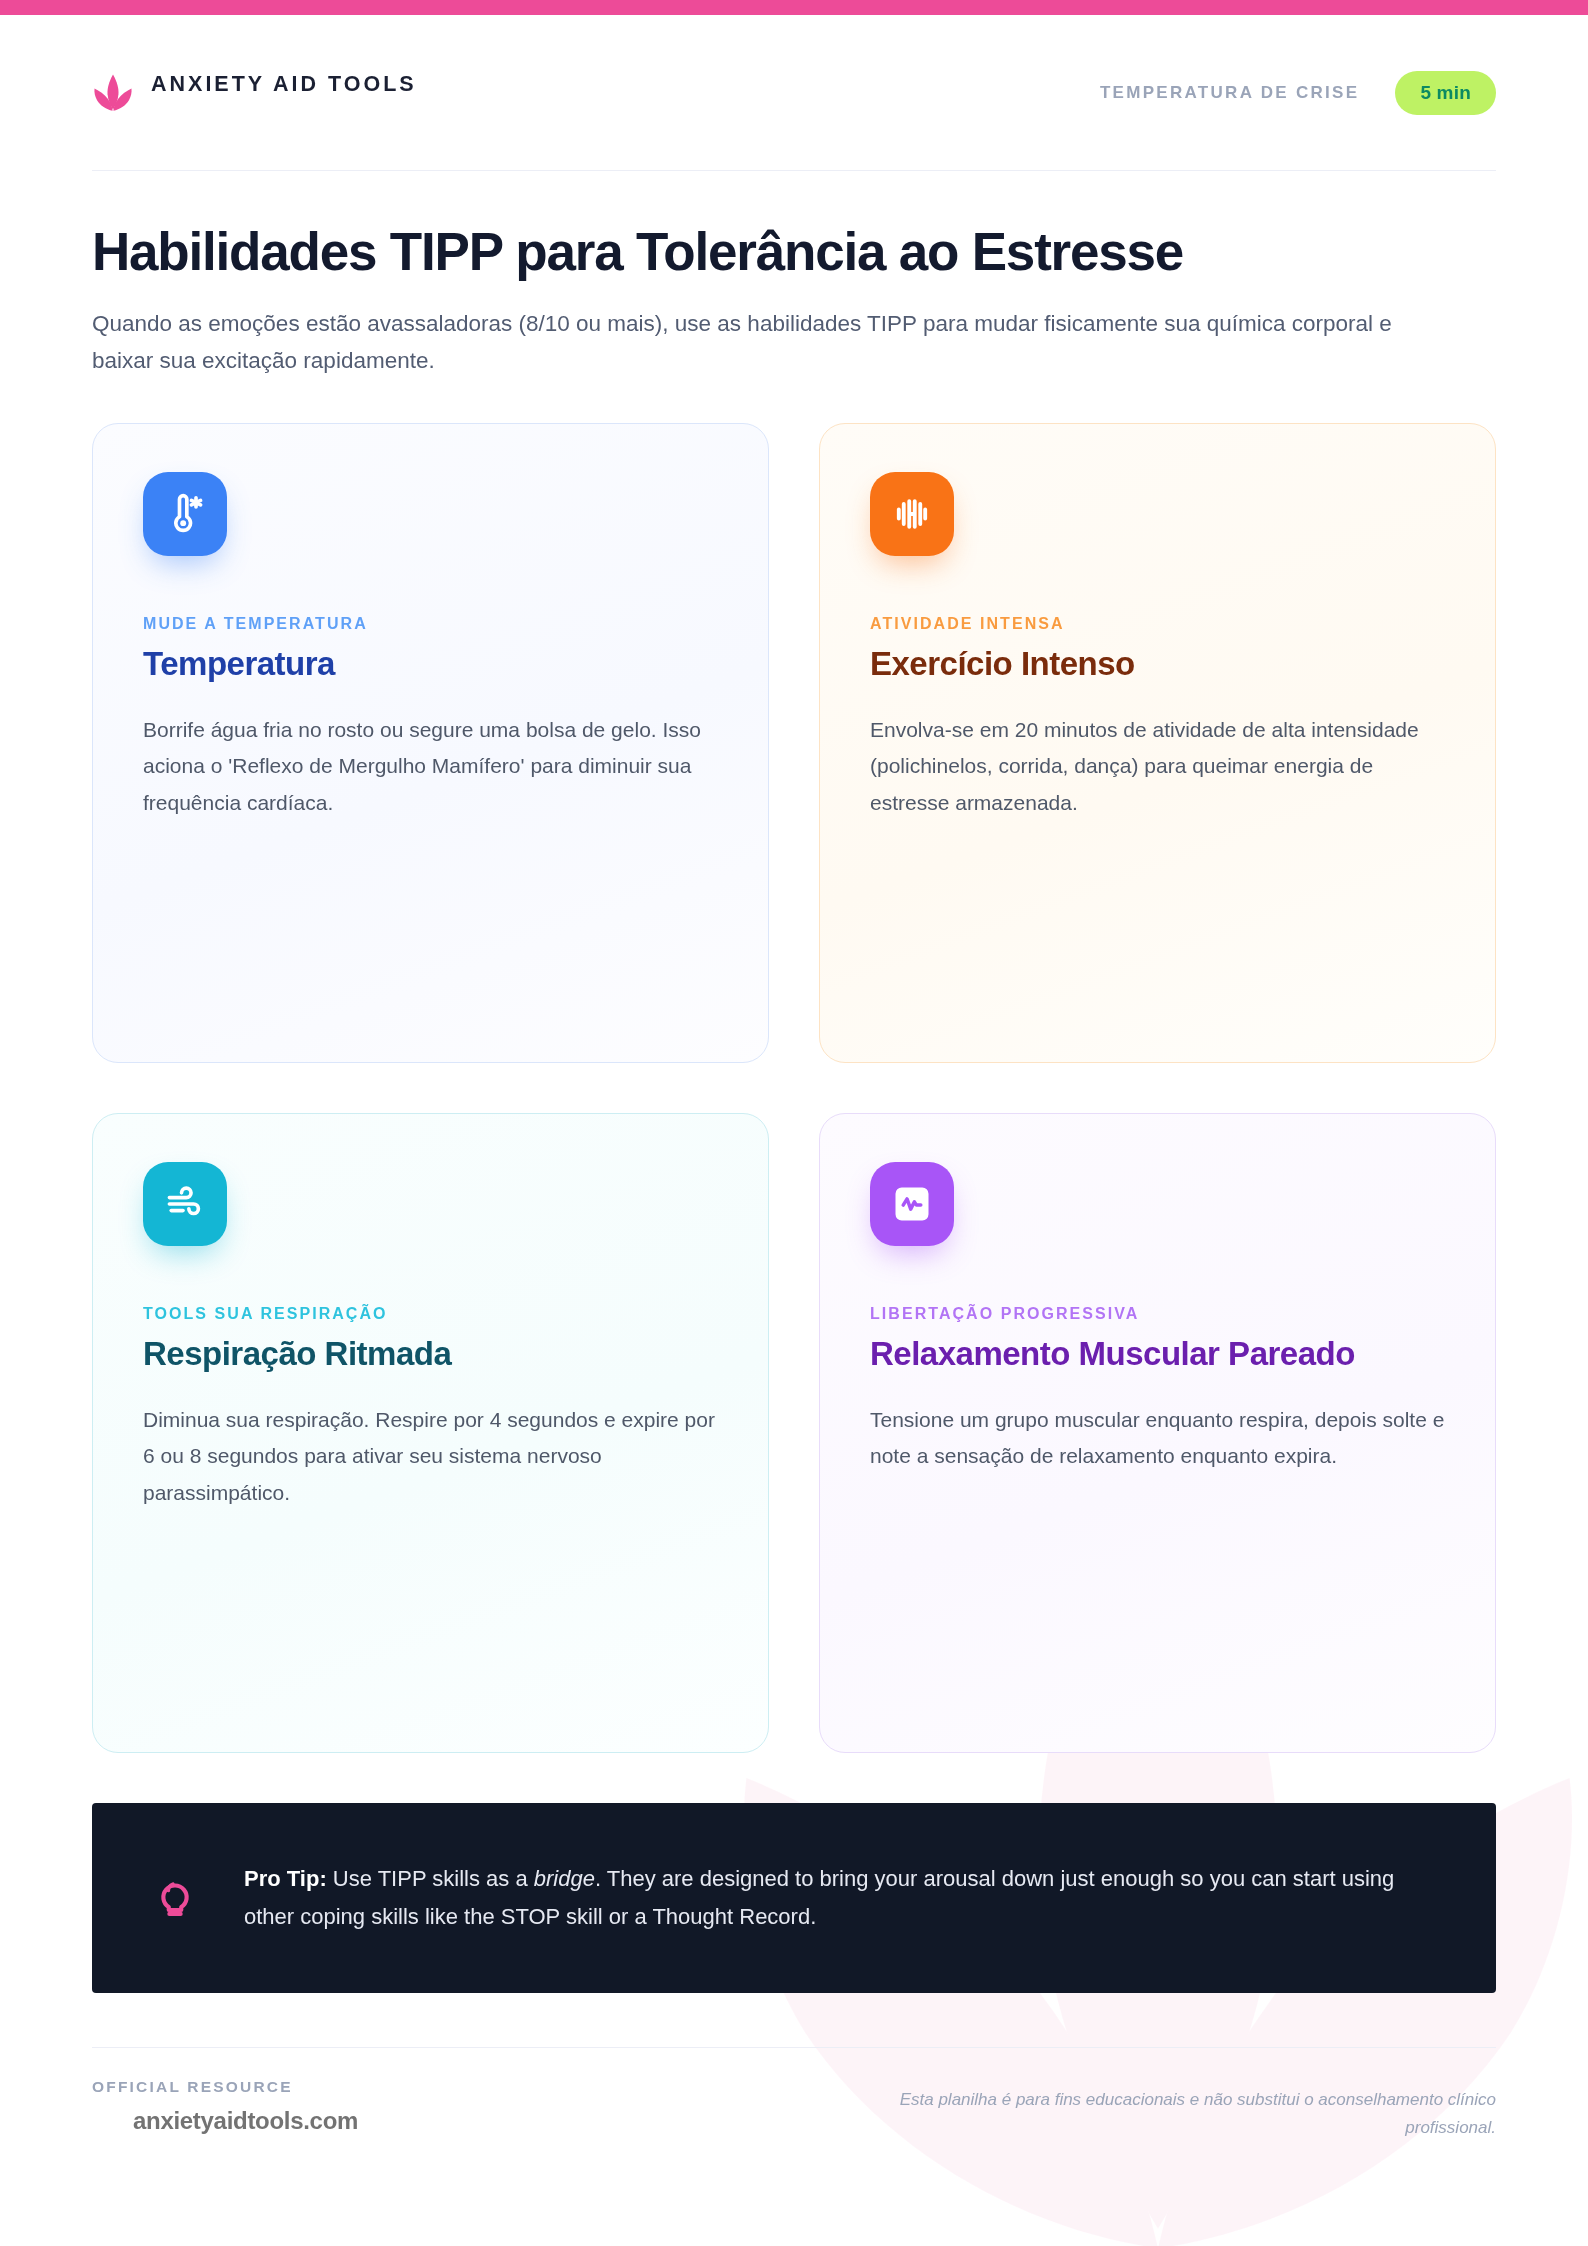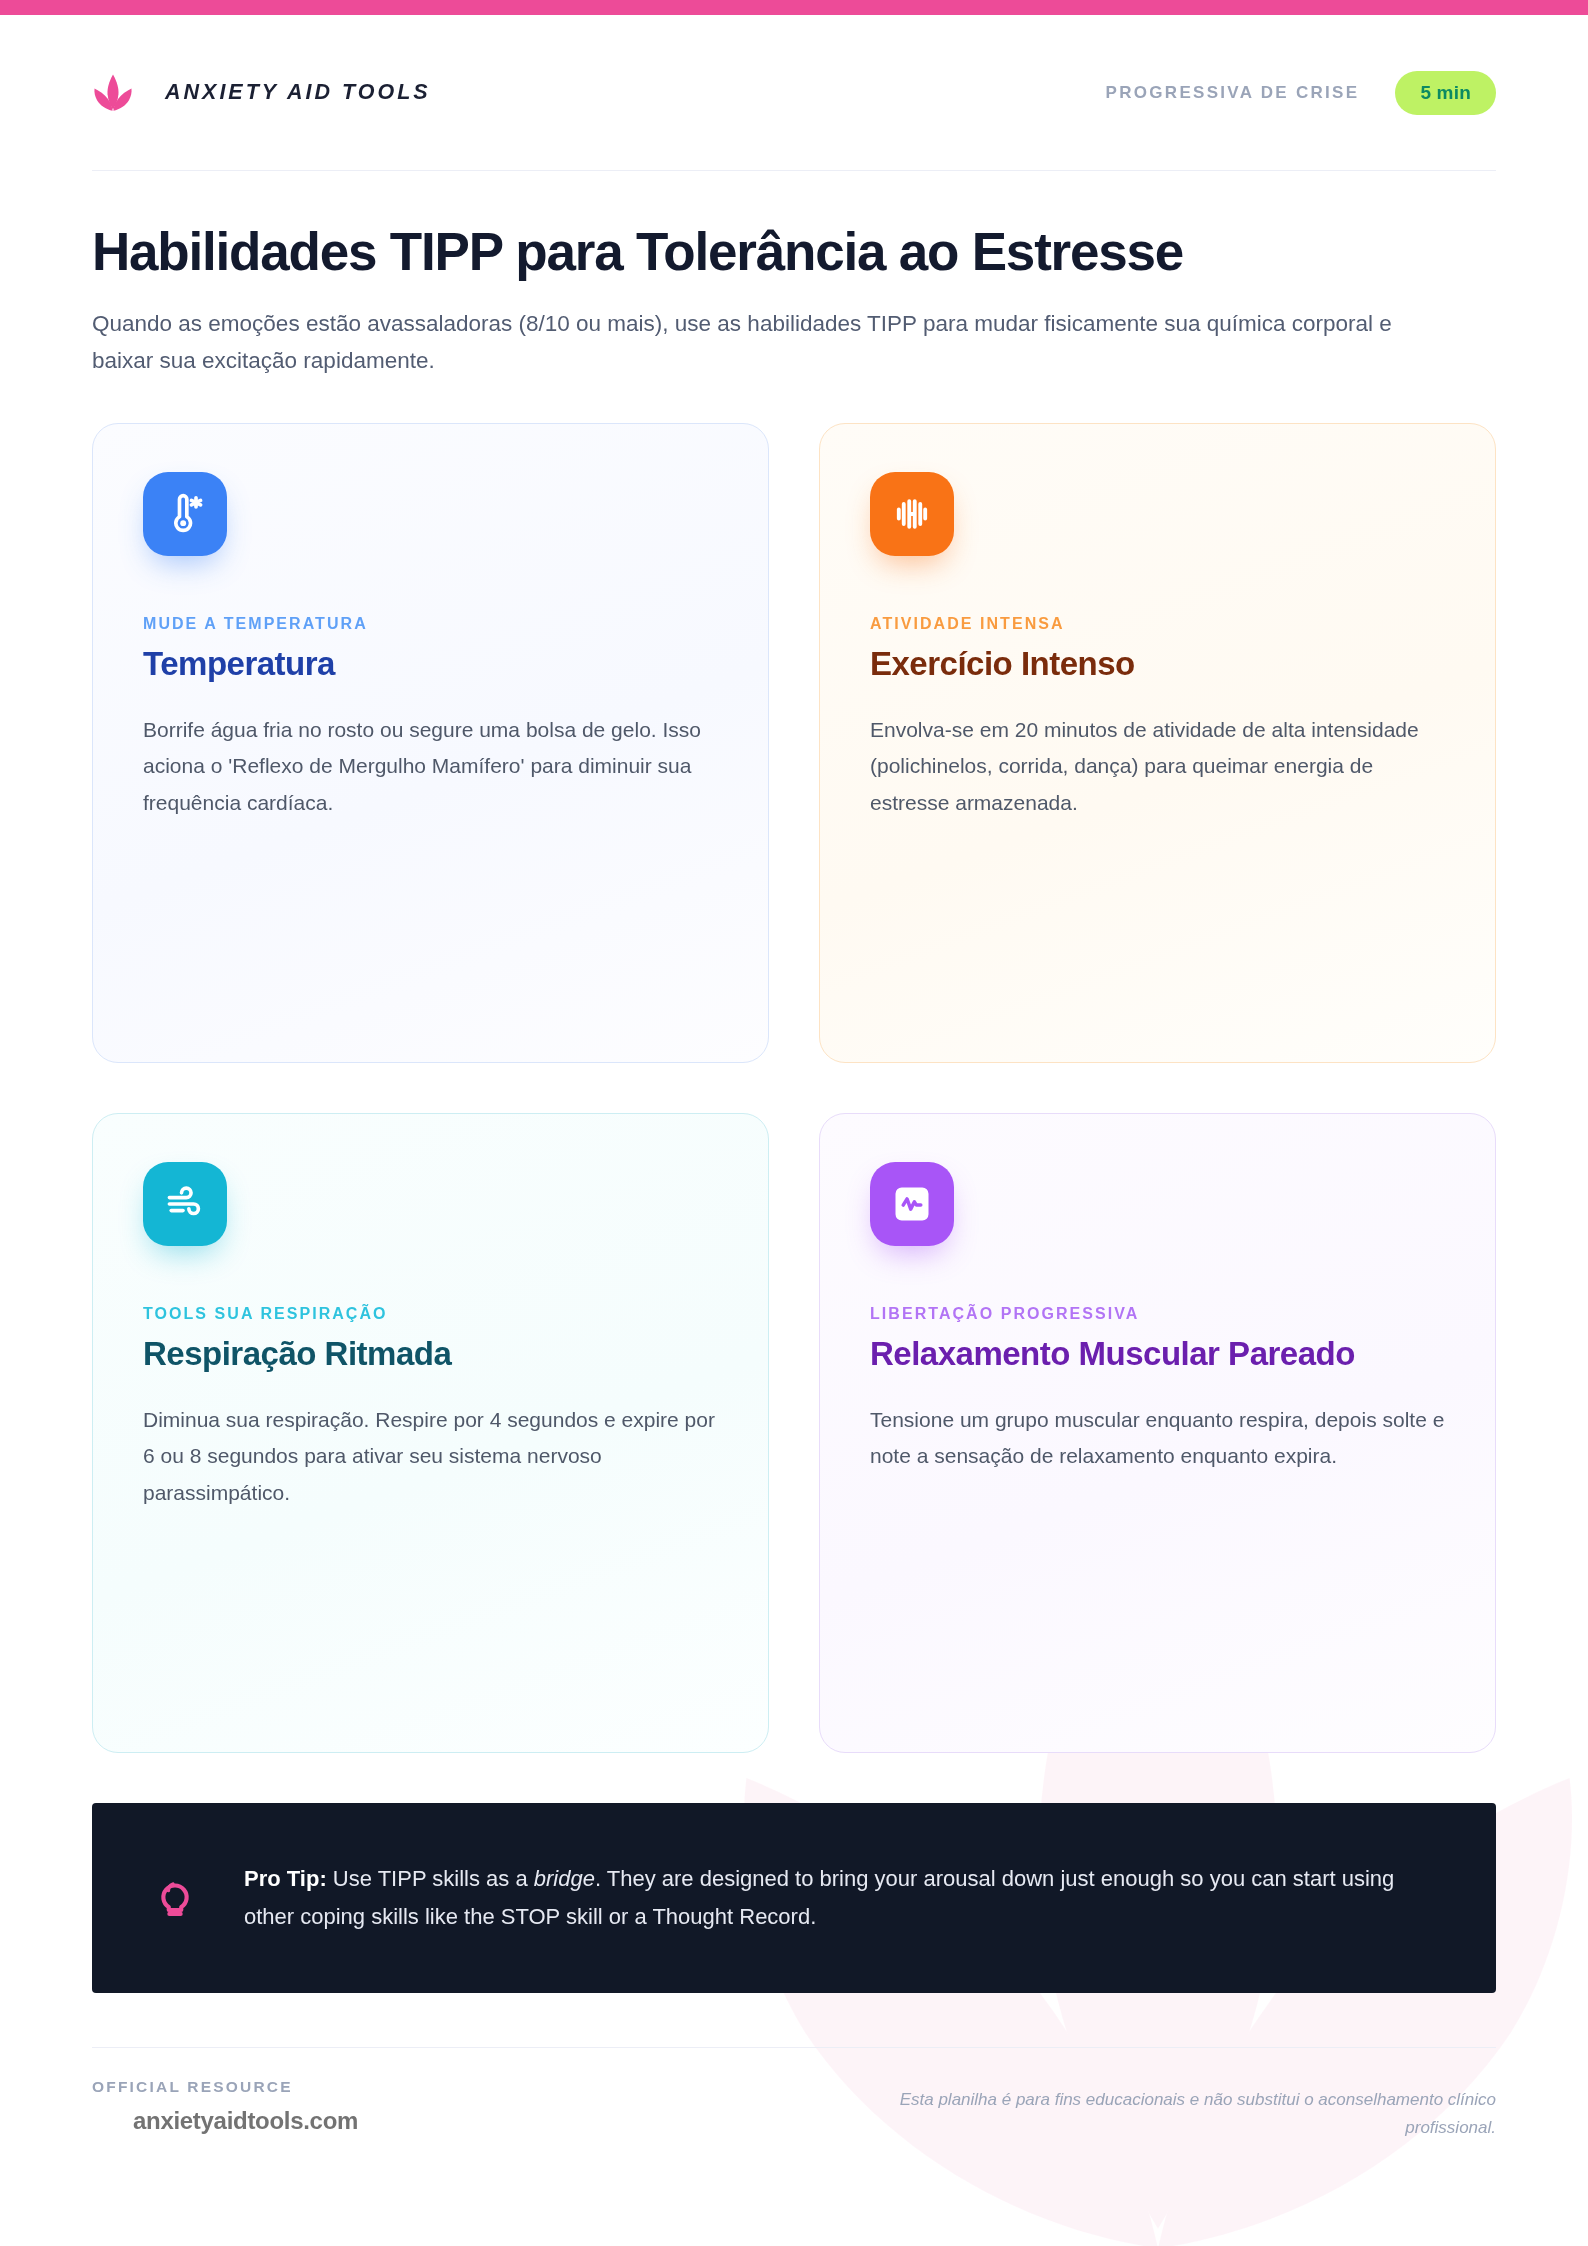--- a/index.html
+++ b/index.html
@@ -50,23 +50,22 @@
   
   .header {
     display:flex;
     align-items:center;
     justify-content:space-between;
     height:170px;
     padding-top:15px;
   }
   .brand {
     display:flex;
-    align-items:center;
-    gap:31px;
-    font-style:italic;
+    align-items:flex-start;
+    gap:17px;
   }
   .brand-mark { width:42px; height:42px; display:block; }
   .brand-name {
     font-size:21.5px;
     font-weight:bold;
     letter-spacing:3.0px;
     color:#1b2033;
   }
   .header-right {
     display:flex;
@@ -250,21 +249,21 @@
       <svg class="brand-mark" viewBox="0 0 100 100">
         <g fill="#ed4b98">
           <path d="M50 6 C40 24 36 39 37 53 C38 67 44 79 50 90 C56 79 62 67 63 53 C64 39 60 24 50 6 Z"></path>
           <path d="M49 92 C34 89 20 80 12 67 C7 58 5 48 6 39 C17 44 30 53 38 64 C44 72 48 82 49 92 Z"></path>
           <path d="M51 92 C66 89 80 80 88 67 C93 58 95 48 94 39 C83 44 70 53 62 64 C56 72 52 82 51 92 Z"></path>
         </g>
       </svg>
       <span class="brand-name">ANXIETY AID TOOLS</span>
     </div>
     <div class="header-right">
-      <span class="header-kicker">PROGRESSIVA DE CRISE</span>
+      <span class="header-kicker">TEMPERATURA DE CRISE</span>
       <span class="duration-badge">5 min</span>
     </div>
   </div>
   <div class="divider"></div>
 
   <div class="title-block">
     <h1 class="page-title">Habilidades TIPP para Tolerância ao Estresse</h1>
     <p class="page-sub">Quando as emoções estão avassaladoras (8/10 ou mais), use as habilidades TIPP para mudar fisicamente sua química corporal e baixar sua excitação rapidamente.</p>
   </div>
 

